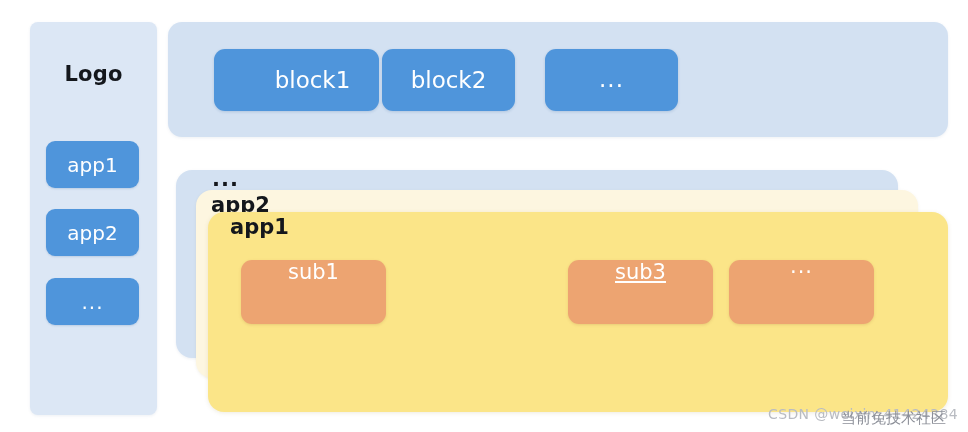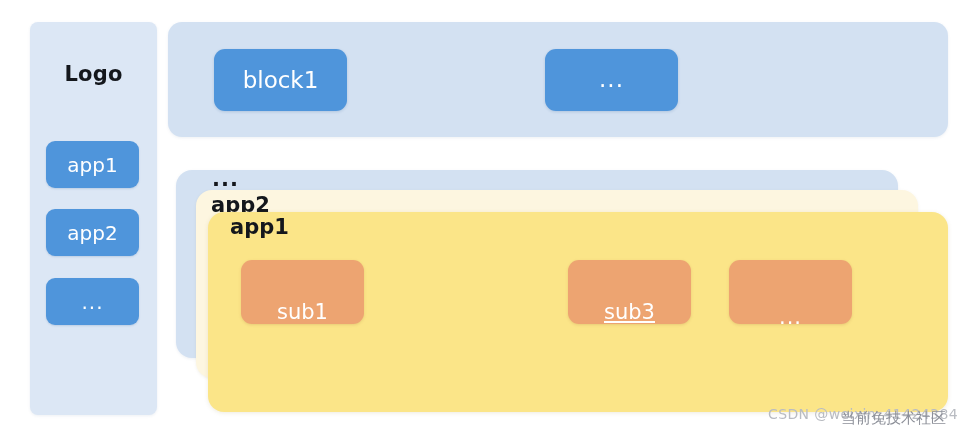--- a/index.html
+++ b/index.html
@@ -79,21 +79,21 @@
     height: 62px;
     background: #4f95db;
     border-radius: 11px;
     color: #ffffff;
     font-size: 23px;
     display: flex;
     align-items: center;
     justify-content: center;
     box-shadow: 0 1px 3px rgba(40,90,150,0.20);
   }
-  .block-btn.b0 { left: 46px; }
+  .block-btn.b0 { left: 46px; padding-left: 32px; }
   .block-btn.b1 { left: 214px; }
   .block-btn.b2 { left: 377px; }
   .block-btn .dots { font-size: 23px; }
 
   
   .stack { position: absolute; left: 0; top: 0; }
 
   .panel {
     position: absolute;
     border-radius: 16px;
@@ -145,28 +145,28 @@
     box-shadow: 0 1px 4px rgba(150,130,60,0.16);
   }
   .panel-front .panel-label {
     left: 22px;
     top: 3px;
   }
 
   .sub-btn {
     position: absolute;
     top: 48px;
-    width: 123px;
+    width: 145px;
     height: 64px;
     background: #eda471;
     border-radius: 11px;
     color: #ffffff;
     font-size: 21px;
     display: flex;
-    align-items: flex-end;
+    align-items: flex-start;
     justify-content: center;
     box-shadow: 0 1px 3px rgba(170,110,60,0.22);
   }
   .sub-btn.s0 { left: 33px; }
   .sub-btn.s1 { left: 196px; }
   .sub-btn.s2 { left: 360px; text-decoration: underline; }
   .sub-btn.s3 { left: 521px; }
   .sub-btn .dots { font-size: 21px; }
 
   
@@ -202,20 +202,23 @@
     <span>app2</span>
   </div>
   <div class="app-btn i2">
     <span class="dots">...</span>
   </div>
 </div>
 
 <div class="topbar">
   <div class="block-btn b0">
     <span>block1</span>
+  </div>
+  <div class="block-btn b1">
+    <span>block2</span>
   </div>
   <div class="block-btn b2">
     <span class="dots">...</span>
   </div>
 </div>
 
 <div class="stack">
 
   <div class="panel panel-back">
     <span class="panel-label dots">...</span>

